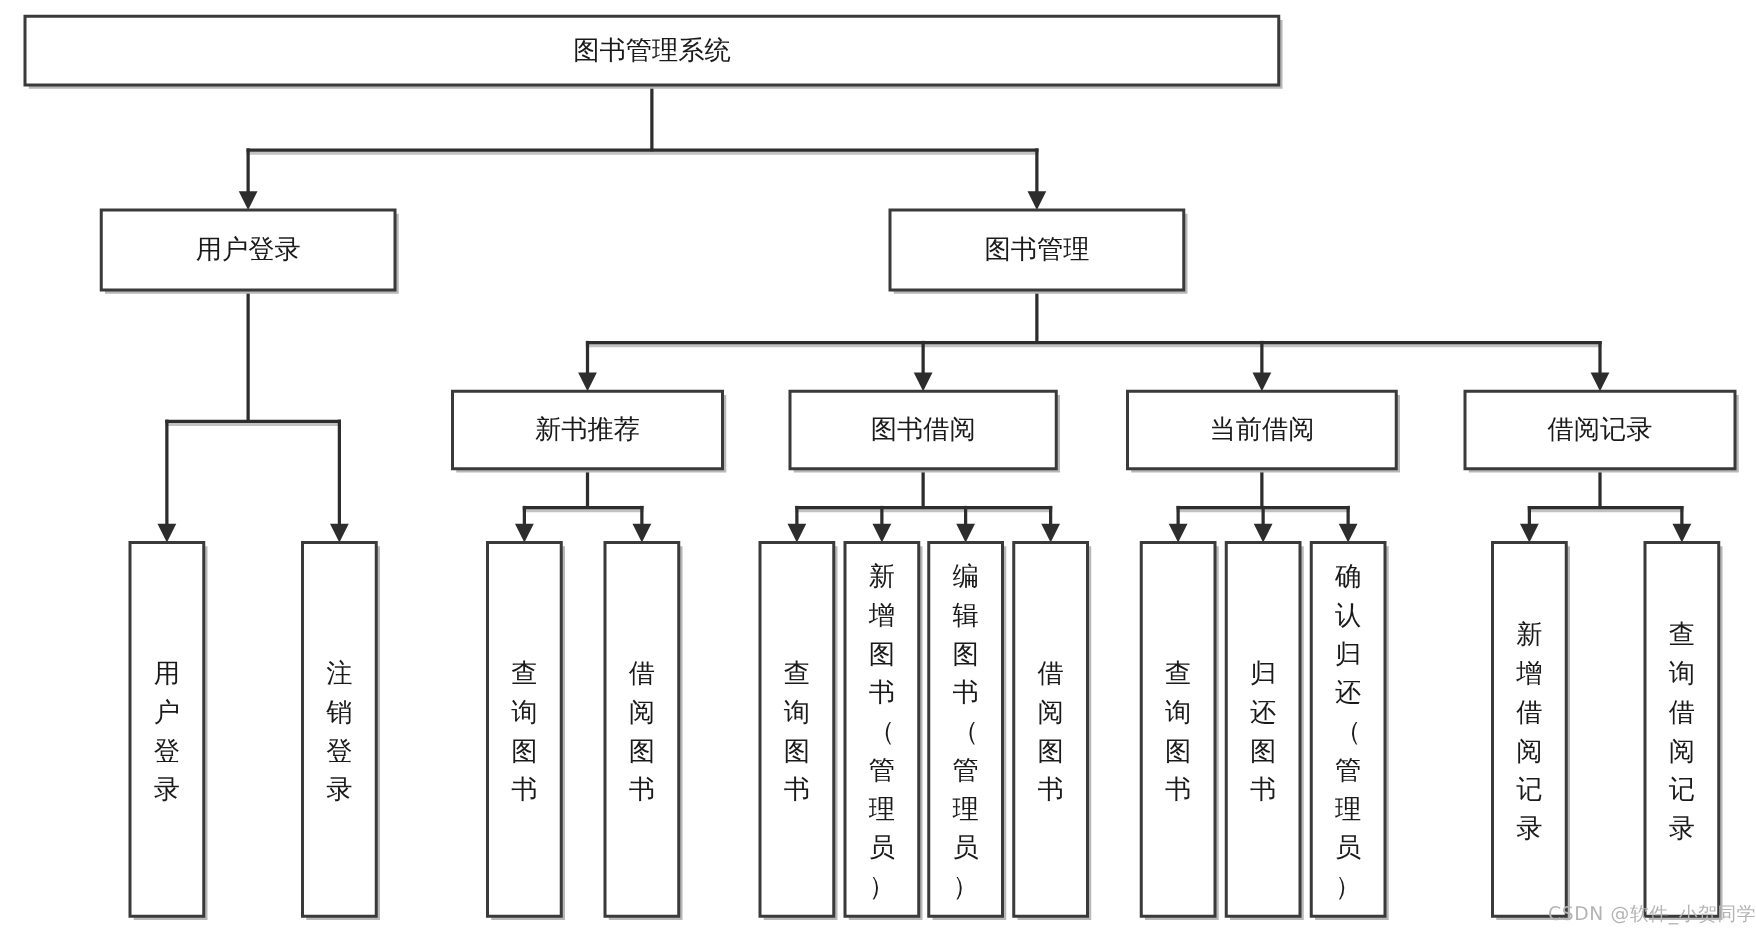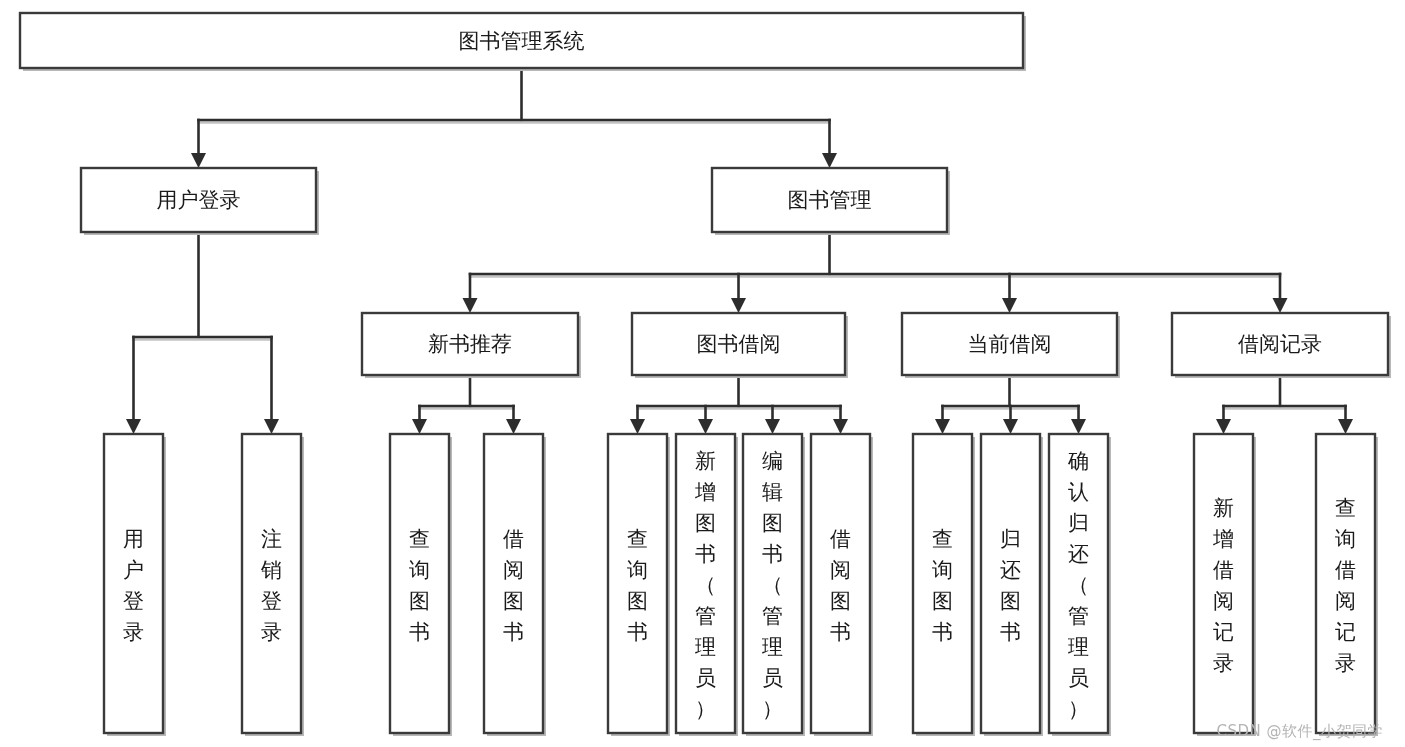--- a/index.html
+++ b/index.html
@@ -53,21 +53,21 @@
     dominant-baseline: middle;
   }
   .node-label-v {
     font-family: "DejaVu Sans", "Liberation Sans", sans-serif;
     font-size: 21px;
     fill: #1a1a1a;
     text-anchor: middle;
   }
   .watermark {
     position: absolute;
-    right: 22px;
+    right: 0;
     bottom: 6px;
     font-family: "DejaVu Sans", "Liberation Sans", sans-serif;
     font-size: 15px;
     color: #b4b4b4;
     letter-spacing: 0.5px;
     white-space: nowrap;
     pointer-events: none;
   }
 </style>
 </head>

